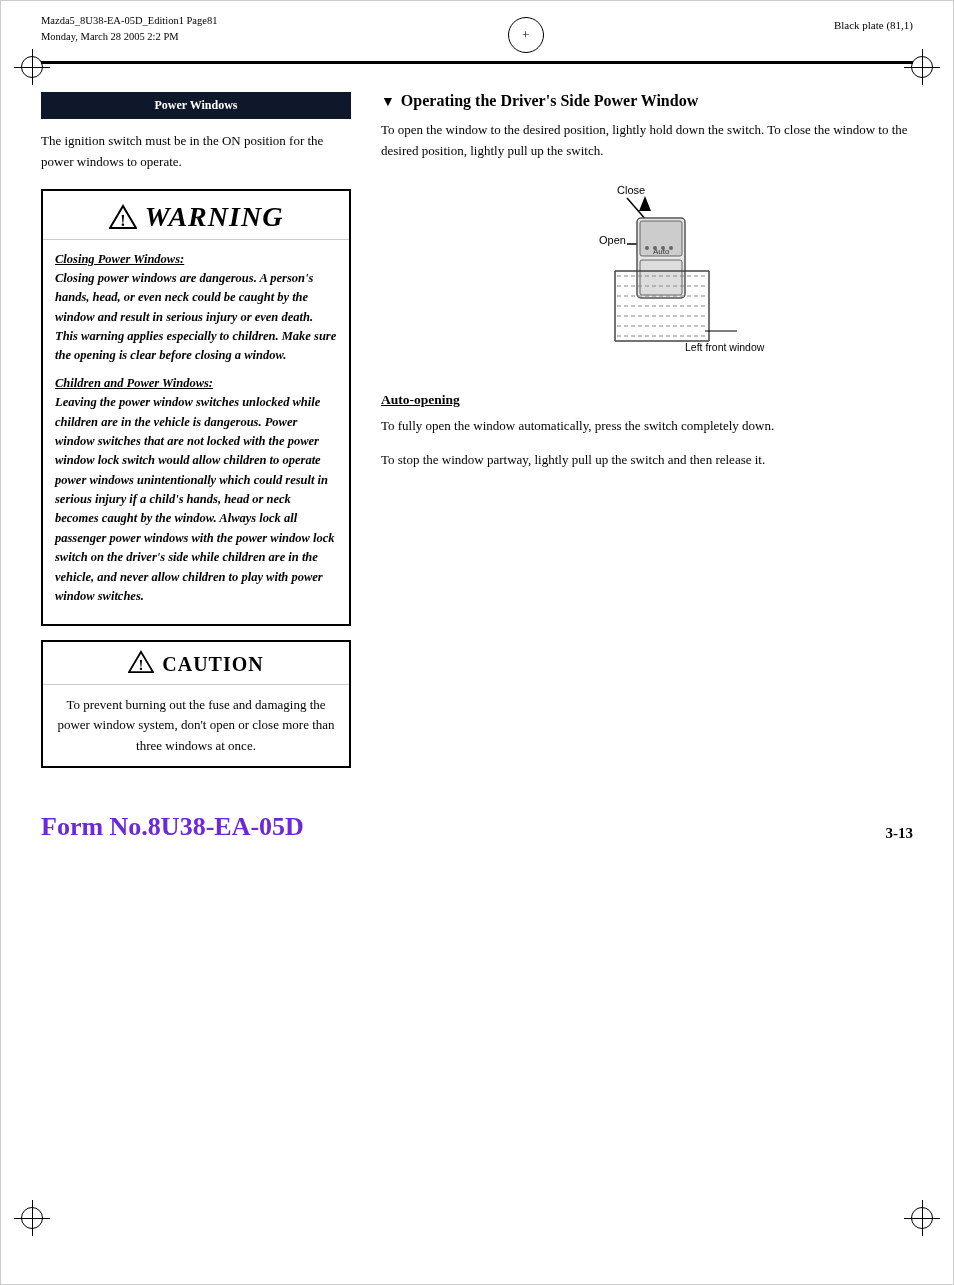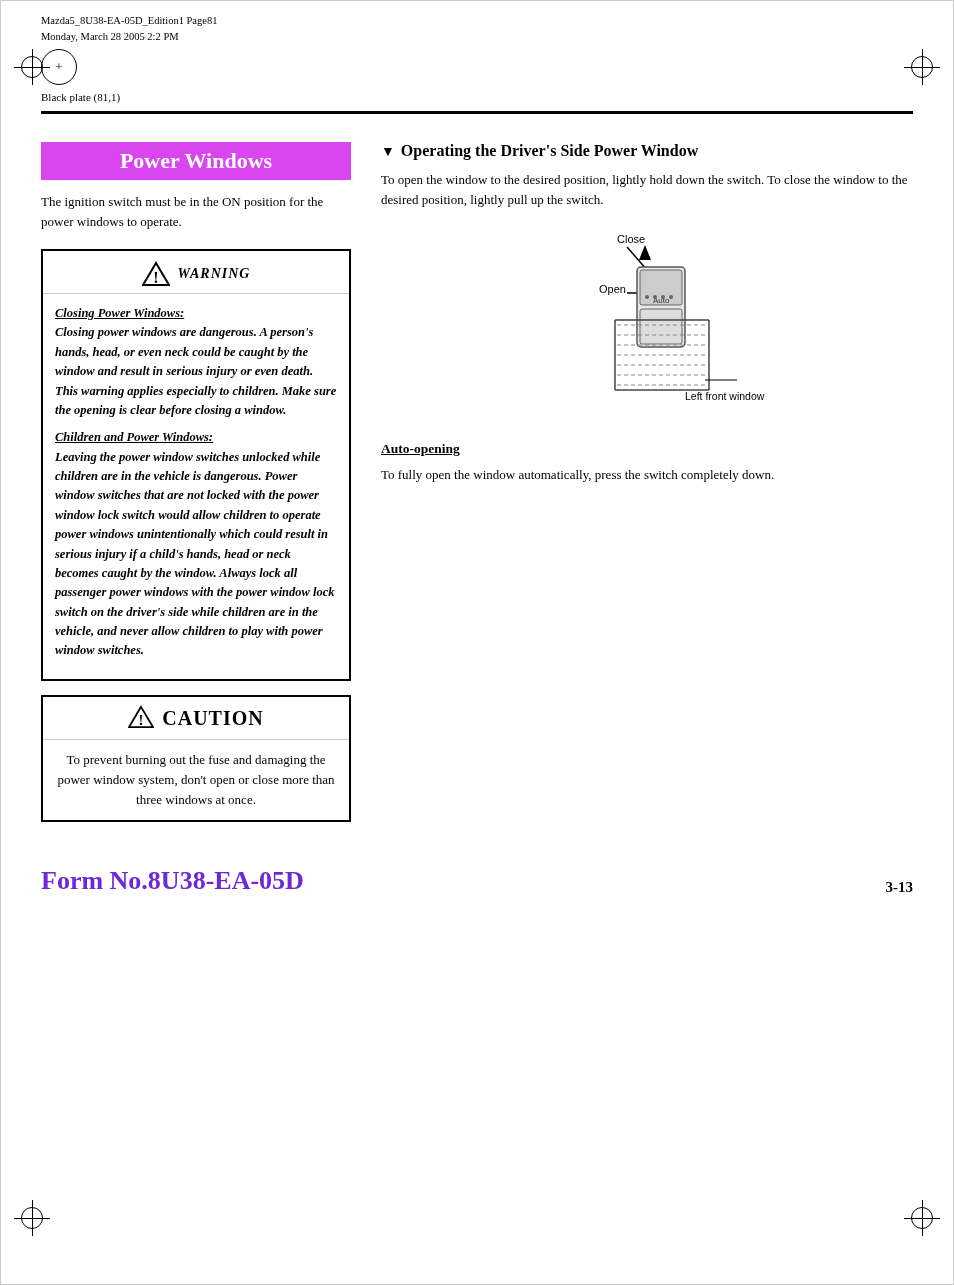--- a/index.html
+++ b/index.html
@@ -20,21 +20,20 @@
       position: relative;
       border: 1px solid #ccc;
     }
 
     
     .header-top {
       display: flex;
       justify-content: space-between;
       align-items: flex-start;
       padding: 12px 40px 0 40px;
-      flex-direction: column;
     }
     .header-left {
       font-size: 10.5px;
       line-height: 1.5;
       color: #000;
     }
     .header-center {
       display: flex;
       flex-direction: column;
       align-items: center;
@@ -91,24 +90,24 @@
       width: 310px;
       flex-shrink: 0;
     }
 
     .right-column {
       flex: 1;
     }
 
     
     .section-title-box {
-      background: #d946ef;
+      background: #0f172a;
       color: #fff;
       text-align: center;
-      font-size: 22px;
+      font-size: 12px;
       font-weight: bold;
       padding: 6px 10px;
       margin-bottom: 12px;
     }
 
     .intro-text {
       font-size: 13px;
       line-height: 1.6;
       margin-bottom: 16px;
     }
@@ -130,21 +129,21 @@
     }
 
     .warning-triangle {
       width: 28px;
       height: 26px;
       position: relative;
       display: inline-block;
     }
 
     .warning-title-text {
-      font-size: 14px;
+      font-size: 28px;
       font-style: italic;
       font-weight: bold;
       letter-spacing: 1px;
     }
 
     .warning-body {
       padding: 10px 12px;
       font-size: 12.5px;
       line-height: 1.55;
     }
@@ -423,20 +422,21 @@
 
           <line x1="178" y1="155" x2="210" y2="155" stroke="#000" stroke-width="1"></line>
           <text x="158" y="175" font-size="10.5" font-family="Arial,sans-serif" fill="#000">Left front window</text>
         </svg>
       </div>
 
       <div class="subsection-title">Auto-opening</div>
 
       <div class="body-text">To fully open the window automatically, press the switch completely down.</div>
 
+      <div class="body-text">To stop the window partway, lightly pull up the switch and then release it.</div>
 
     </div>
   </div>
 
   <div class="page-footer">
     <div class="form-number">Form No.8U38-EA-05D</div>
     <div class="page-number">3-13</div>
   </div>
 
 </div>

